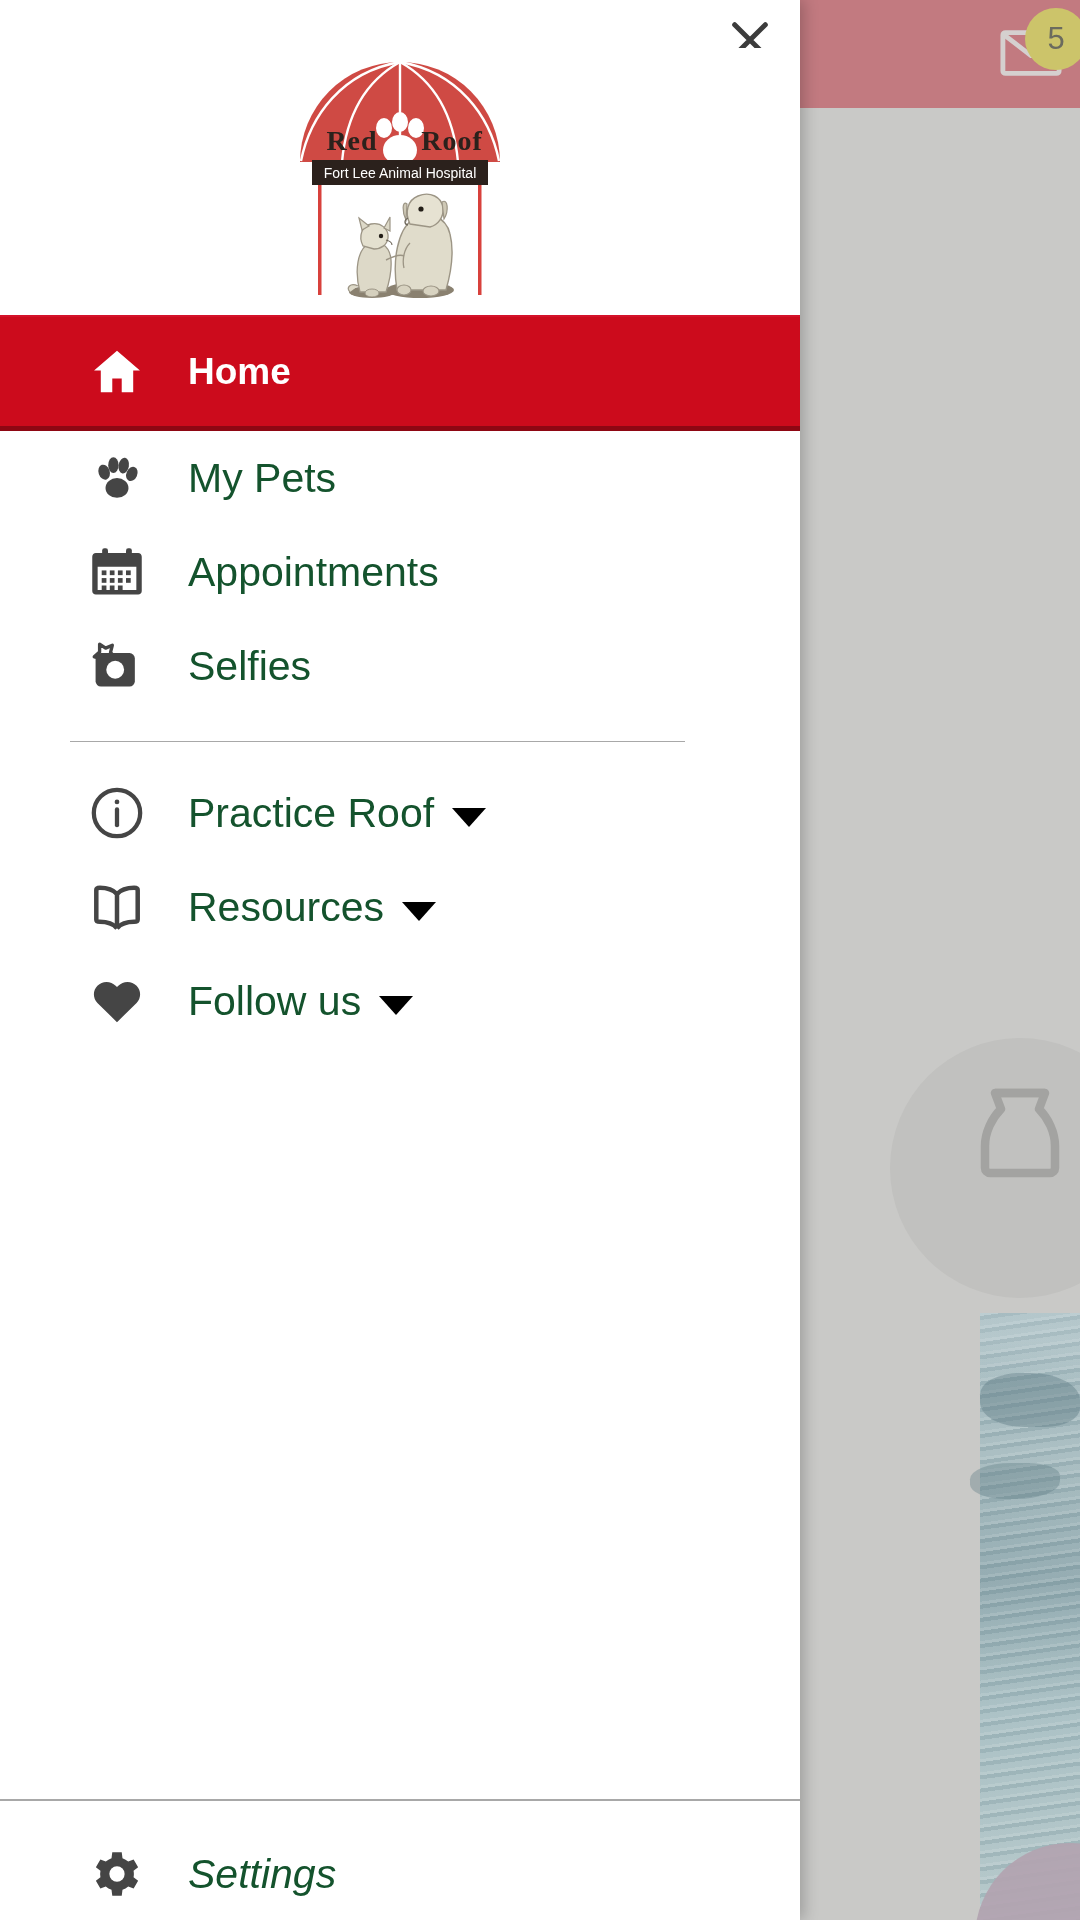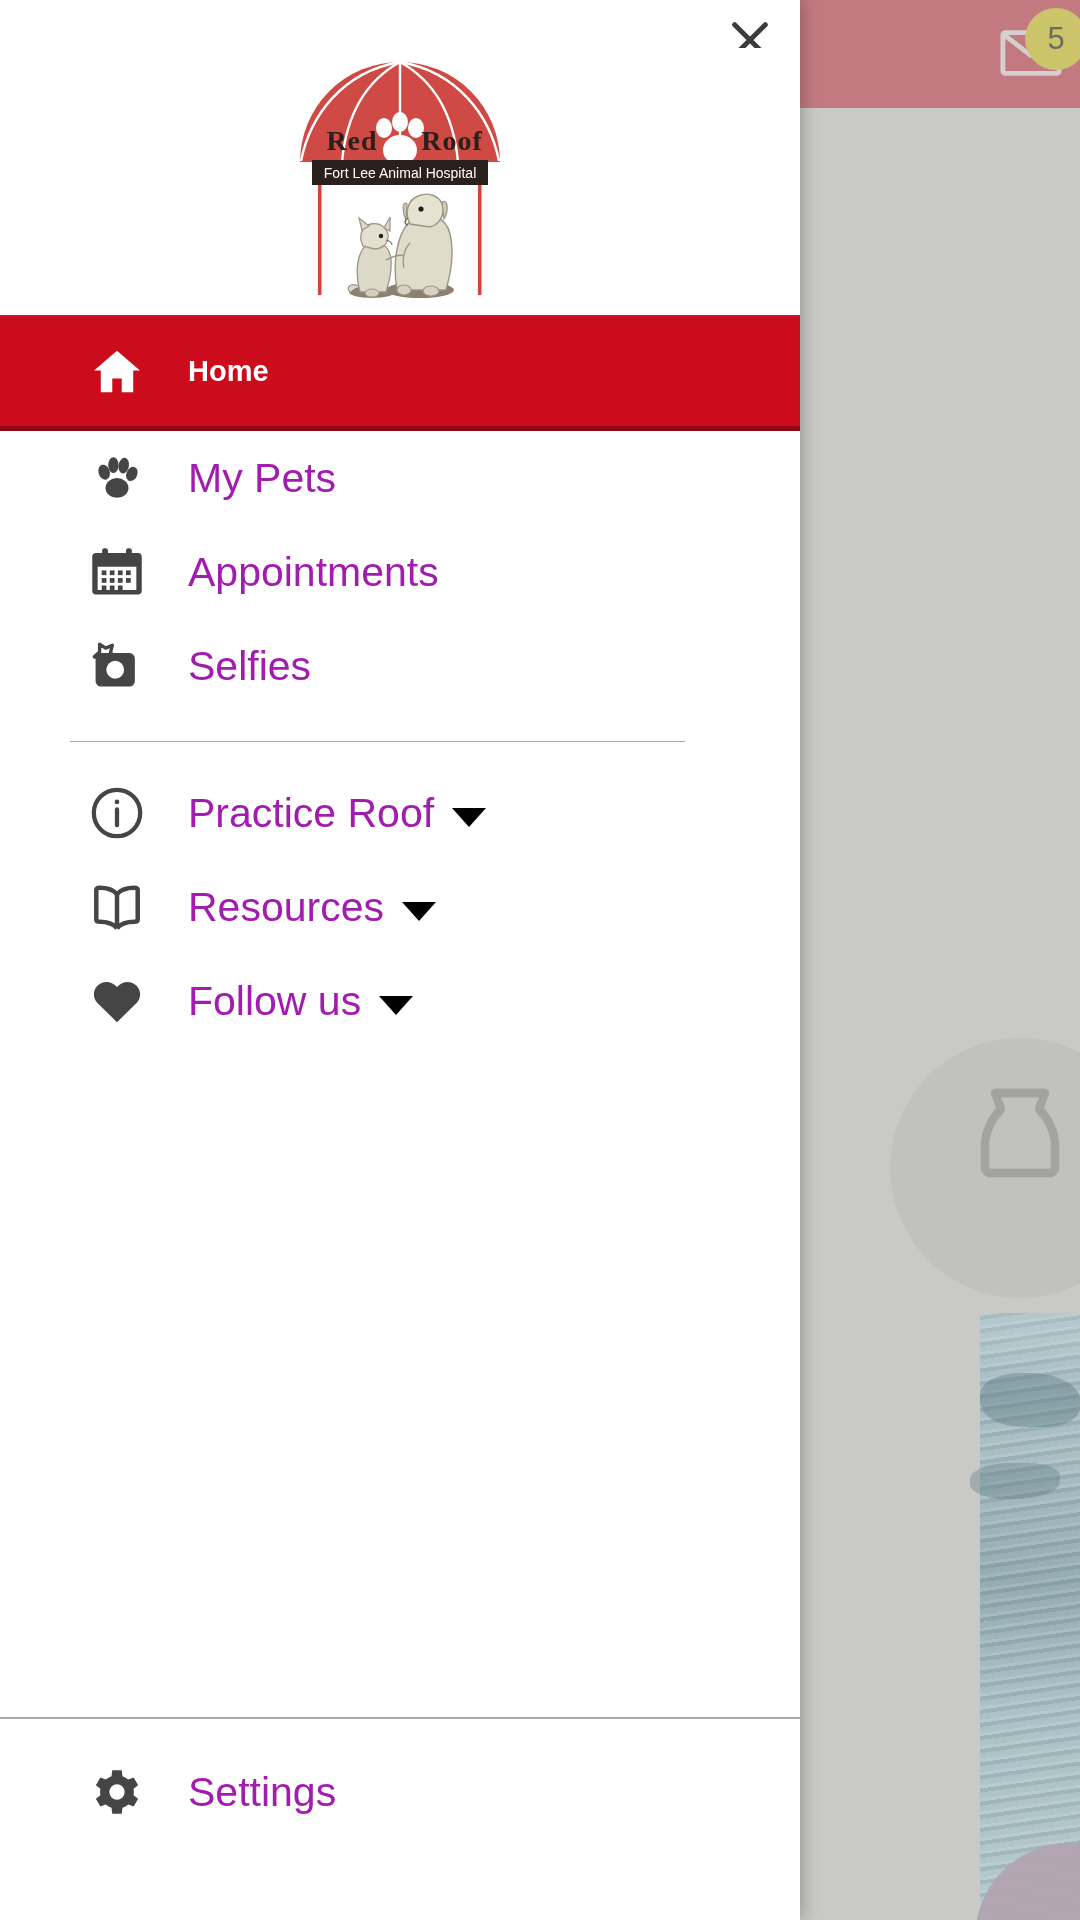--- a/index.html
+++ b/index.html
@@ -113,52 +113,52 @@
   }
   .menu-item .icon {
     width:62px; height:62px;
     display:flex; align-items:center; justify-content:center;
     flex:0 0 62px;
   }
   .menu-item .icon svg { display:block; }
   .menu-item .label {
     margin-left:40px;
     font-size:41px;
-    color:#a21caf;
+    color:#14532d;
     line-height:1;
     white-space:nowrap;
   }
   .menu-item .caret {
     margin-left:18px;
     width:0; height:0;
     border-left:17px solid transparent;
     border-right:17px solid transparent;
     border-top:19px solid #000000;
     position:relative; top:4px;
   }
 
   
   .menu-item.active {
     height:116px;
     background:#cc0b1c;
     border-bottom:5px solid #8e0713;
     border-top:2px solid #d4122a;
   }
   .menu-item.active .label {
-    color:#ffffff; font-weight:bold; font-size:29px;
+    color:#ffffff; font-weight:bold; font-size:37px;
   }
 
   .divider-inset {
     height:1px; background:#a8a8a8;
     margin:28px 115px 24px 70px;
   }
 
   
   #settings-section {
-    position:absolute; left:0; top:1717px; width:796px;
+    position:absolute; left:0; top:1799px; width:796px;font-style:italic;
   }
   .divider-full { height:2px; background:#a8a8a8; width:800px; }
   #settings-item { margin-top:26px; }
 </style>
 </head>
 <body>
 
 <div id="app-background">
   <div class="bg-body">
     <div class="bg-circle-icon"></div>

